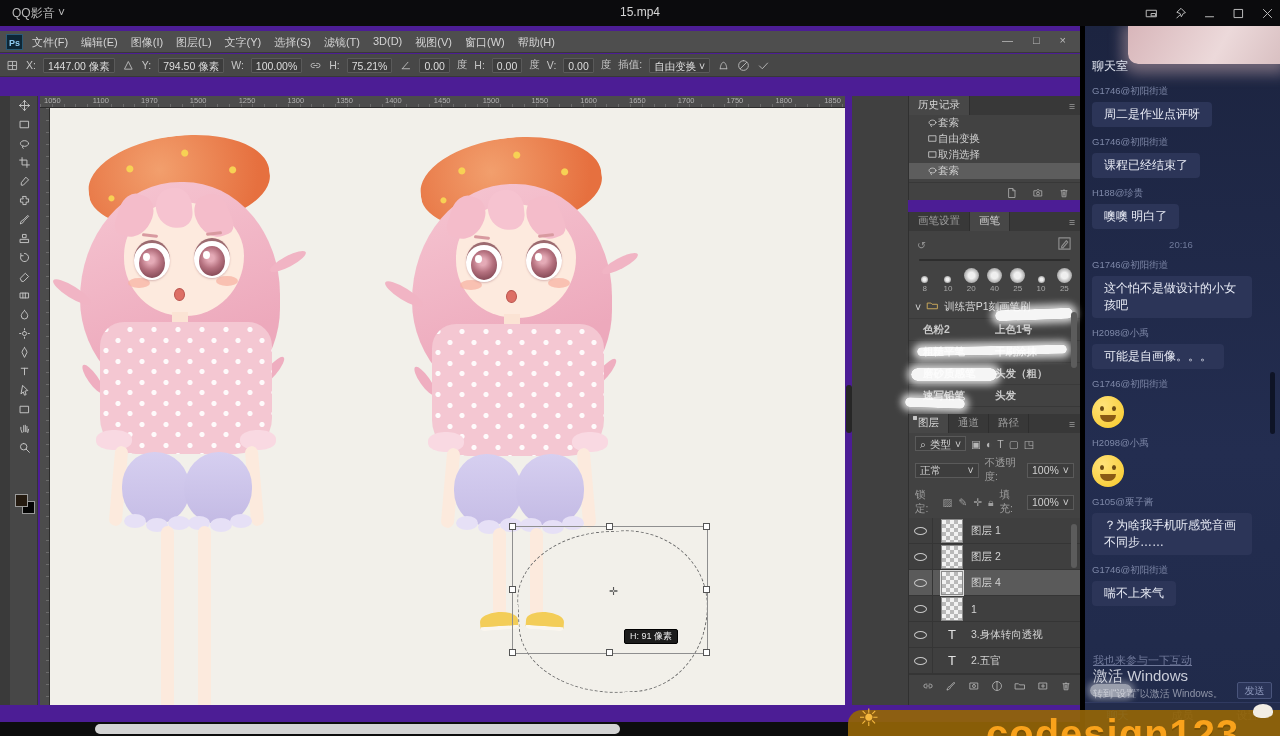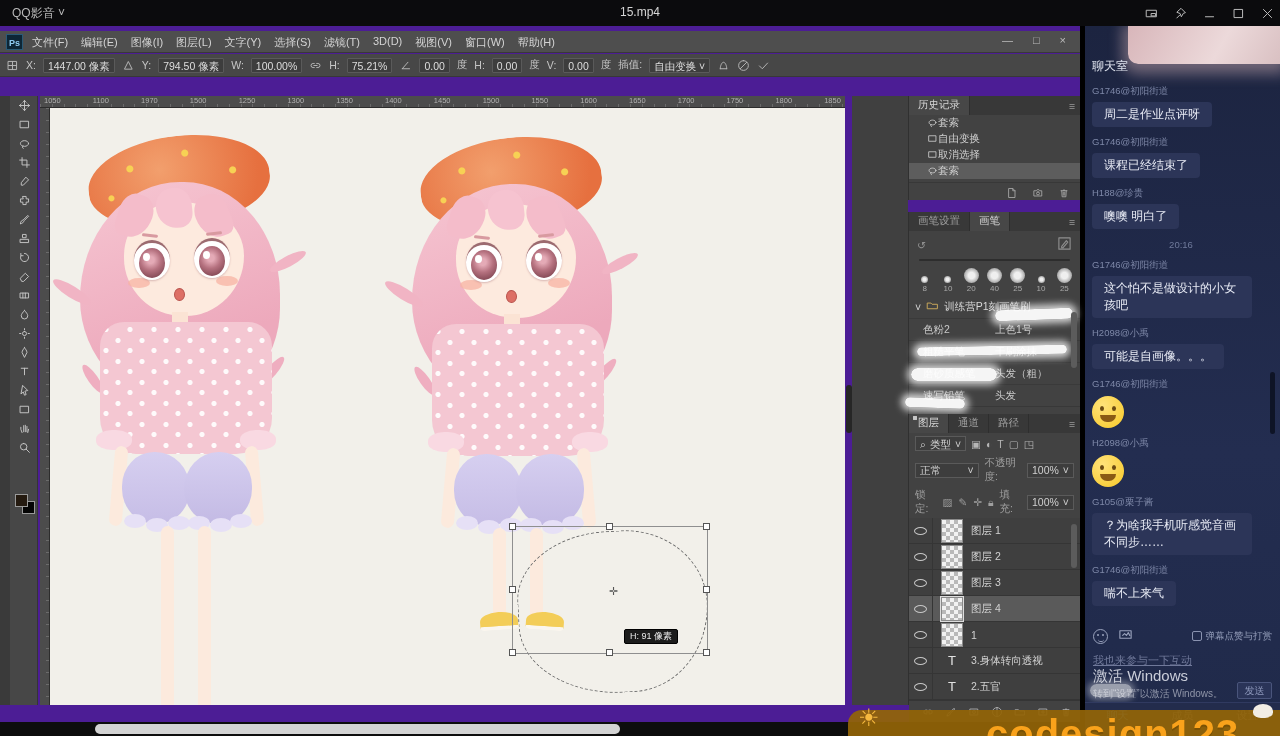--- a/index.html
+++ b/index.html
@@ -105,21 +105,21 @@
   .panel-menu{margin-left:auto;color:#9a9a9a;padding:0 5px 3px;}
   .hist-item{display:flex;align-items:center;height:16px;padding-left:18px;color:#cfcfcf;}
   .hist-item.sel{background:#5d5d5d;}
   .hist-foot{display:flex;justify-content:flex-end;gap:14px;padding:4px 10px 4px;color:#a5a5a5;border-top:1px solid #383838;margin-top:3px;}
   .brush-slider-row{display:flex;align-items:center;gap:8px;padding:5px 8px 0;color:#8f8f8f;}
   .brush-track{margin:6px 10px 2px;height:2px;background:#2d2d2d;border-radius:1px;}
   .tips{display:flex;gap:4px;padding:4px 6px 2px;}
   .tip{width:20px;text-align:center;color:#a9a9a9;font-size:8px;}
   .tip .dotc{margin:0 auto 1px;border-radius:50%;background:radial-gradient(circle,#efefef 30%,#9f9f9f 75%,transparent 80%);}
   .folder-row{display:flex;align-items:center;gap:5px;padding:4px 6px;color:#d8d8d8;}
-  .brush-row{display:flex;height:22px;align-items:center;border-top:1px solid #3a3a3a;}
+  .brush-row{display:flex;height:22px;align-items:center;border-top:1px solid #3a3a3a;font-weight:bold;}
   .brush-row .bn1{width:86px;padding-left:14px;color:#c9c9c9;}
   .brush-row .bn2{color:#c9c9c9;}
   .censor{position:absolute;background:rgba(255,255,255,.95);border-radius:10px;box-shadow:0 0 7px 4px rgba(255,255,255,.75);}
   .brush-foot{display:flex;justify-content:flex-end;gap:13px;padding:5px 10px 3px;color:#a5a5a5;border-top:1px solid #383838;}
   .layers-filter{display:flex;align-items:center;gap:5px;padding:3px 6px;color:#b5b5b5;}
   .mini-box{background:#3d3d3d;border:1px solid #5a5a5a;padding:0 4px;height:15px;line-height:14px;display:inline-flex;align-items:center;gap:4px;color:#d0d0d0;}
   .layers-blend{display:flex;align-items:center;gap:6px;padding:2px 6px;color:#9f9f9f;}
   .layers-lock{display:flex;align-items:center;gap:6px;padding:2px 6px;color:#9f9f9f;}
   .layer-row{display:flex;align-items:center;height:26px;background:#3f3f3f;border-bottom:1px solid #353535;}
   .layer-row.sel{background:#5a5a5a;}
@@ -688,27 +688,20 @@
             <div class="thumb" style="position: static;"></div>
             <div class="layer-name" style="position: static;">图层 1</div>
           </div>
           <div class="layer-row">
             <div class="eye-cell" style="position: static;">
               <div class="eye-ico" style="position: static;"></div>
             </div>
             <div class="thumb" style="position: static;"></div>
             <div class="layer-name" style="position: static;">图层 2</div>
           </div>
-          <div class="layer-row">
-            <div class="eye-cell" style="position: static;">
-              <div class="eye-ico" style="position: static;"></div>
-            </div>
-            <div class="thumb" style="position: static;"></div>
-            <div class="layer-name" style="position: static;">图层 3</div>
-          </div>
           <div class="layer-row sel">
             <div class="eye-cell" style="position: static;">
               <div class="eye-ico" style="position: static;"></div>
             </div>
             <div class="thumb" style="position: static;"></div>
             <div class="layer-name" style="position: static;">图层 4</div>
           </div>
           <div class="layer-row">
             <div class="eye-cell" style="position: static;">
               <div class="eye-ico" style="position: static;"></div>
@@ -764,30 +757,20 @@
     </div>
     <div class="ps-bottom">
       <div class="player-bar"></div>
     </div>
   </div>
 
   <div class="chat">
     <div class="chat-blur"></div>
     <div class="chat-header">聊天室</div>
     <div class="chat-msgs" id="chat-msgs"><div class="msg-user">G1746@初阳街道</div><div class="msg-bubble">周二是作业点评呀</div><div class="msg-user">G1746@初阳街道</div><div class="msg-bubble">课程已经结束了</div><div class="msg-user">H188@珍贵</div><div class="msg-bubble">噢噢 明白了</div><div class="msg-time">20:16</div><div class="msg-user">G1746@初阳街道</div><div class="msg-bubble">这个怕不是做设计的小女孩吧</div><div class="msg-user">H2098@小禹</div><div class="msg-bubble">可能是自画像。。。</div><div class="msg-user">G1746@初阳街道</div><div class="emoji"></div><div class="msg-user">H2098@小禹</div><div class="emoji"></div><div class="msg-user">G105@栗子酱</div><div class="msg-bubble">？为啥我手机听感觉音画不同步……</div><div class="msg-user">G1746@初阳街道</div><div class="msg-bubble">喘不上来气</div></div>
-    <div class="chat-tools">
-      <span class="smiley"></span>
-      <span id="img-ic"><svg width="15" height="15" viewBox="0 0 16 16">
-            <path d="M2 4h12v8H2zM5 9l2-2 2 2 2-3 1.5 3" fill="none" stroke="currentColor" stroke-width="1.2" stroke-linecap="round" stroke-linejoin="round"></path>
-          </svg></span>
-      <span class="danmu">
-        <span class="checkbox"></span>
-        <span>弹幕点赞与打赏</span>
-      </span>
-    </div>
     <div class="chat-input">我也来参与一下互动</div>
     <div class="act-title">激活 Windows</div>
     <div class="act-sub">转到“设置”以激活 Windows。</div>
     <div class="act-censor"></div>
     <div class="send-btn">发送</div>
     <div class="chat-tabs" id="chat-tabs">
         <div class="active" style="position: static;">聊天</div>
         <div style="position: static;">成员</div>
         <div style="position: static;">设置</div>
       </div>

